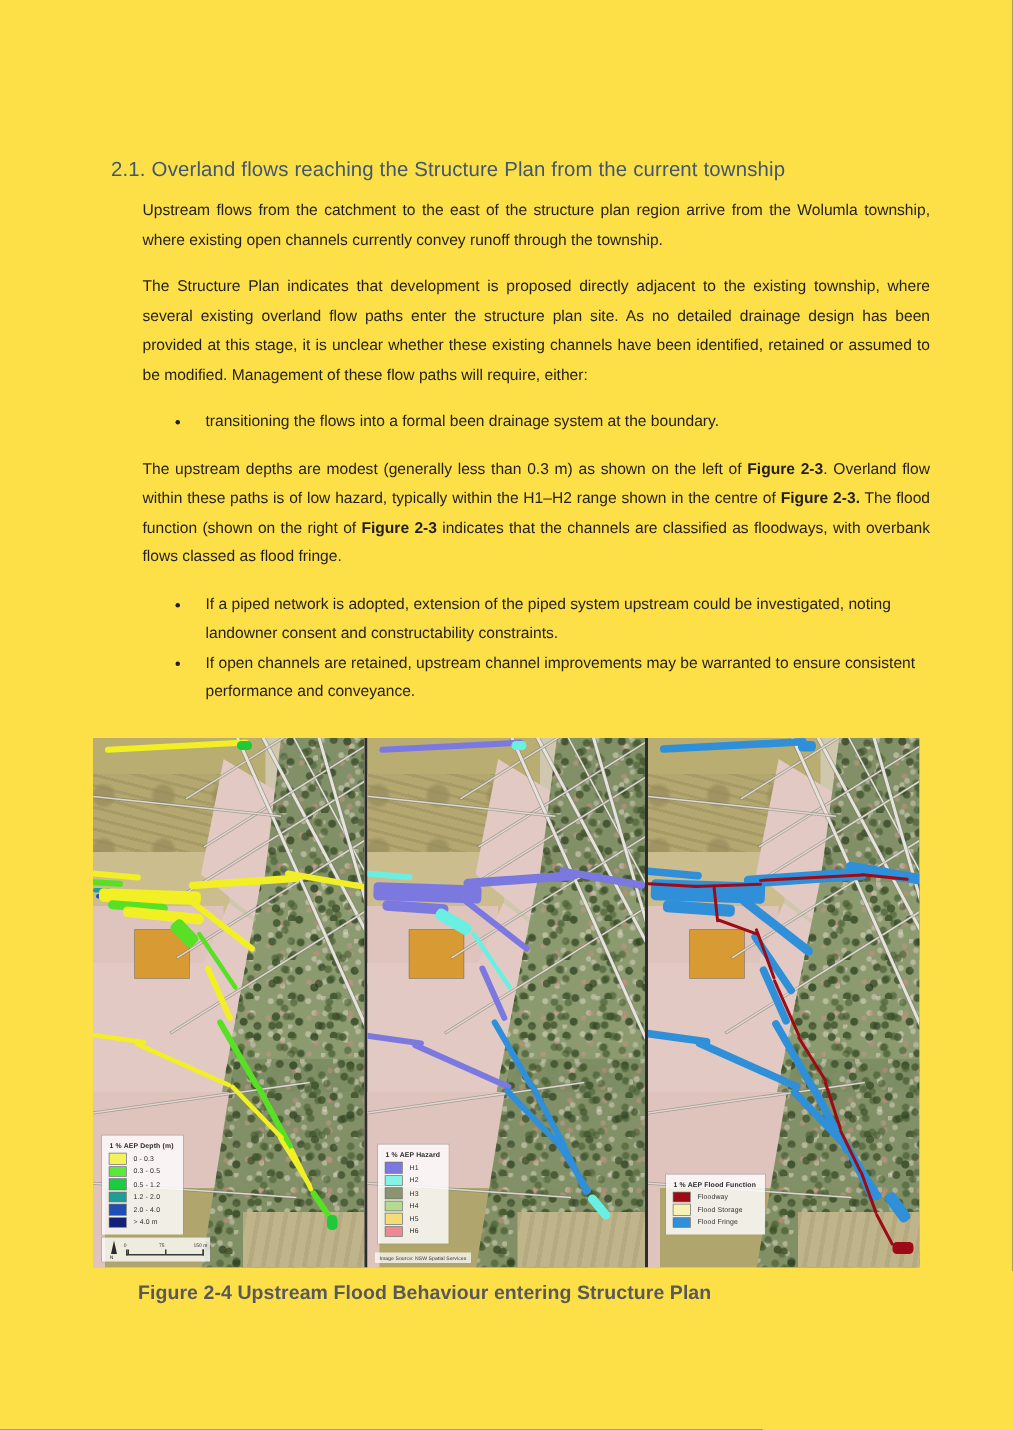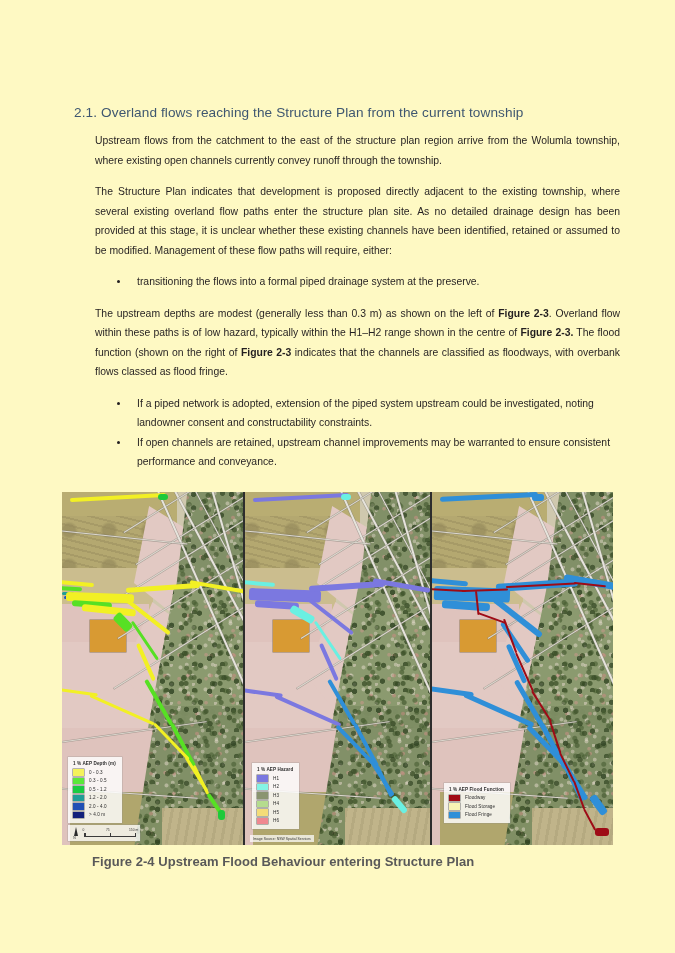--- a/index.html
+++ b/index.html
@@ -8,21 +8,21 @@
     padding: 0;
     background: #6e6e6e;
   }
   body {
     font-family: "Liberation Sans", sans-serif;
   }
   .page {
     position: relative;
     width: 675px;
     height: 953px;
-    background: #fef9c3;
+    background: #fde047;
     overflow: hidden;
     margin: 0 auto;
   }
   .content {
     position: absolute;
     left: 74px;
     top: 105px;
     width: 546px;
   }
 
@@ -328,21 +328,21 @@
       <span class="num">2.1.</span><span>Overland flows reaching the Structure Plan from the current township</span>
     </h2>
 
     <div class="body-block">
 
       <p class="para">Upstream flows from the catchment to the east of the structure plan region arrive from the Wolumla township, where existing open channels currently convey runoff through the township.</p>
 
       <p class="para">The Structure Plan indicates that development is proposed directly adjacent to the existing township, where several existing overland flow paths enter the structure plan site. As no detailed drainage design has been provided at this stage, it is unclear whether these existing channels have been identified, retained or assumed to be modified. Management of these flow paths will require, either:</p>
 
       <ul class="bullets">
-        <li>transitioning the flows into a formal piped drainage system at the preserve.</li>
+        <li>transitioning the flows into a formal been drainage system at the boundary.</li>
       </ul>
 
       <p class="para"><span>The upstream depths are modest (generally less than 0.3 m) as shown on the left of </span><span class="b">Figure 2-3</span><span>. Overland flow within these paths is of low hazard, typically within the H1–H2 range shown in the centre of </span><span class="b">Figure 2-3.</span><span> The flood function (shown on the right of </span><span class="b">Figure 2-3</span><span> indicates that the channels are classified as floodways, with overbank flows classed as flood fringe.</span></p>
 
 
       <ul class="bullets wrap">
         <li>If a piped network is adopted, extension of the piped system upstream could be investigated, noting landowner consent and constructability constraints.</li>
         <li>If open channels are retained, upstream channel improvements may be warranted to ensure consistent performance and conveyance.</li>
       </ul>
 

